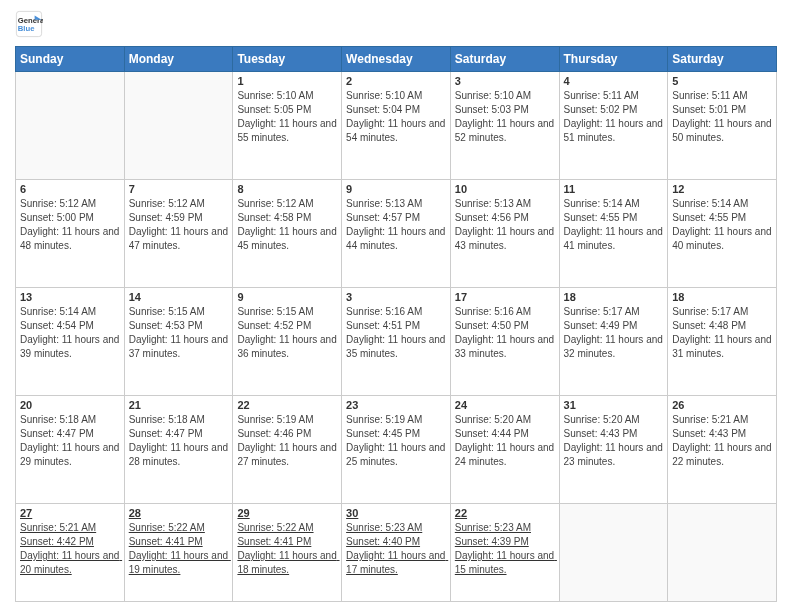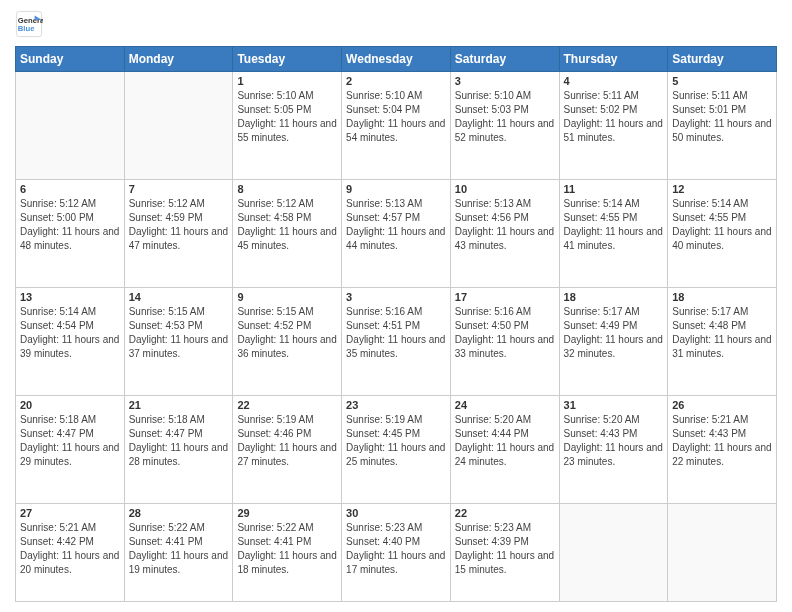--- a/index.html
+++ b/index.html
@@ -79,20 +79,21 @@
       display: block;
       margin-bottom: 2px;
     }
     .day-info {
       font-size: 10px;
       color: #444;
       line-height: 1.4;
     }
     .row-last td {
       height: 75px;
+      text-decoration: underline;
     }
   </style>
 </head>
 <body>
 
 <div class="page">
   <div class="header">
     <div class="logo">
       <svg class="logo-icon" viewBox="0 0 40 40">
         <rect x="2" y="2" width="36" height="36" rx="4" fill="#fff" stroke="#ccc" stroke-width="1"></rect>

